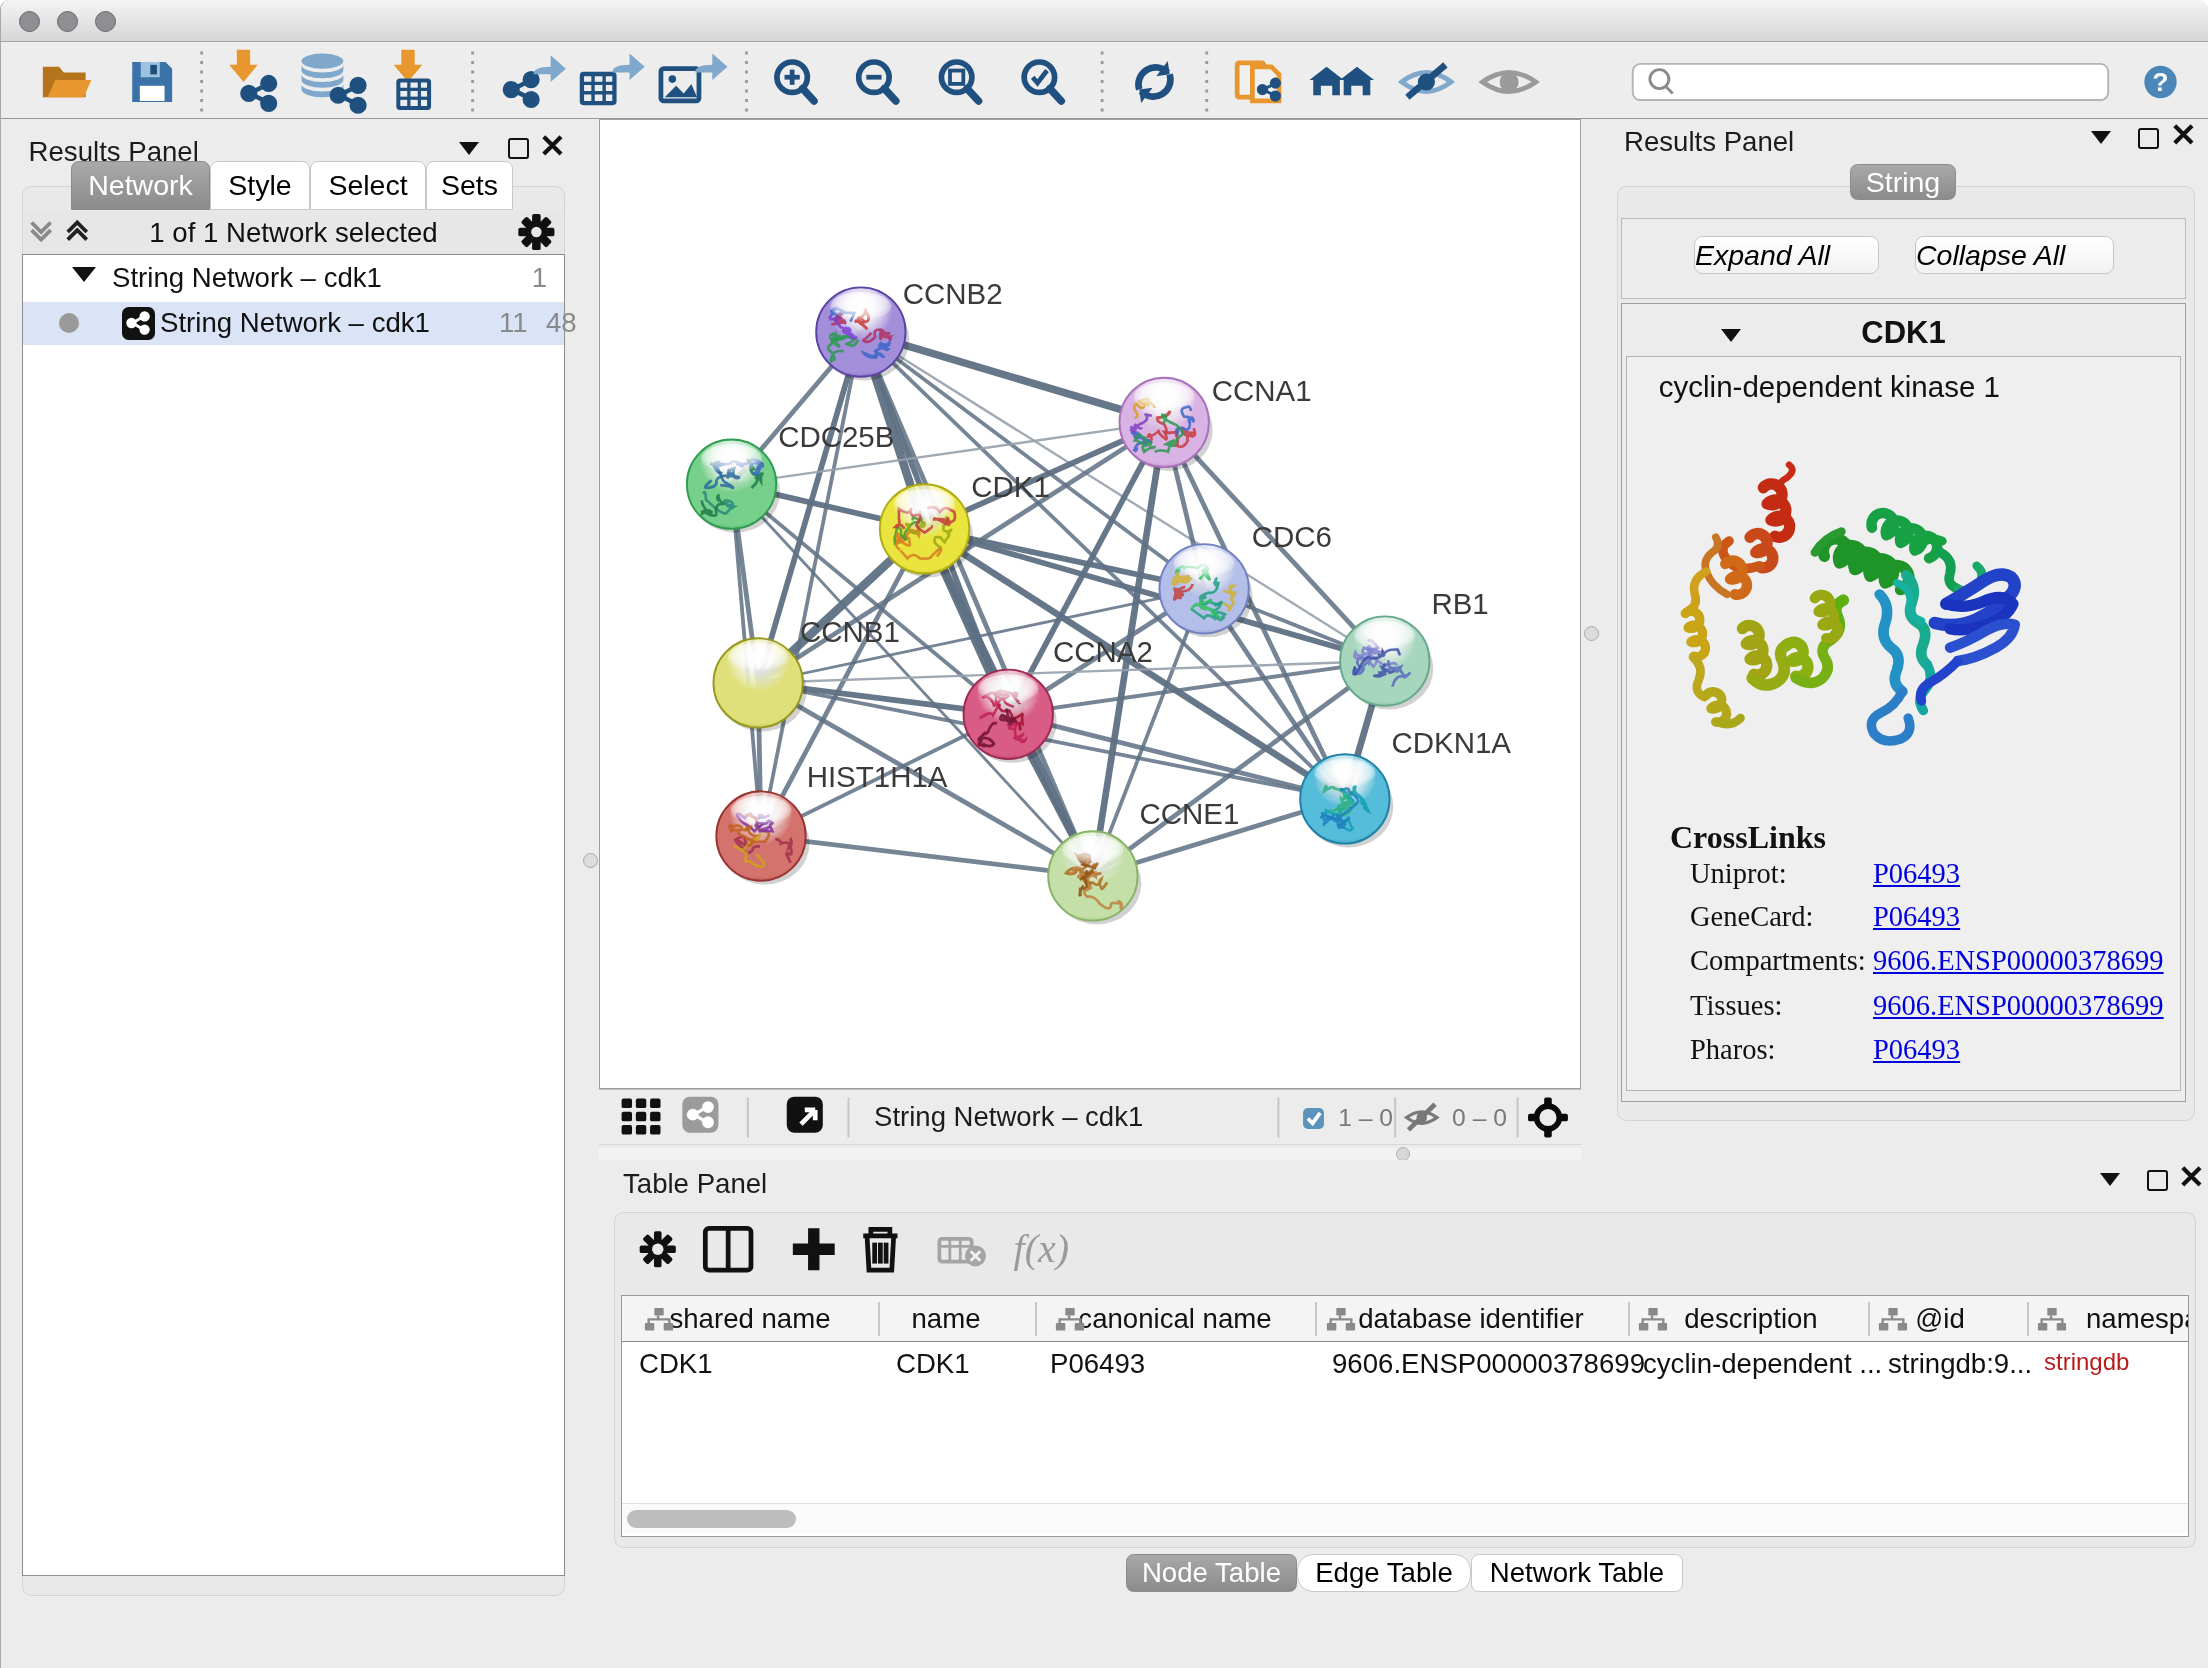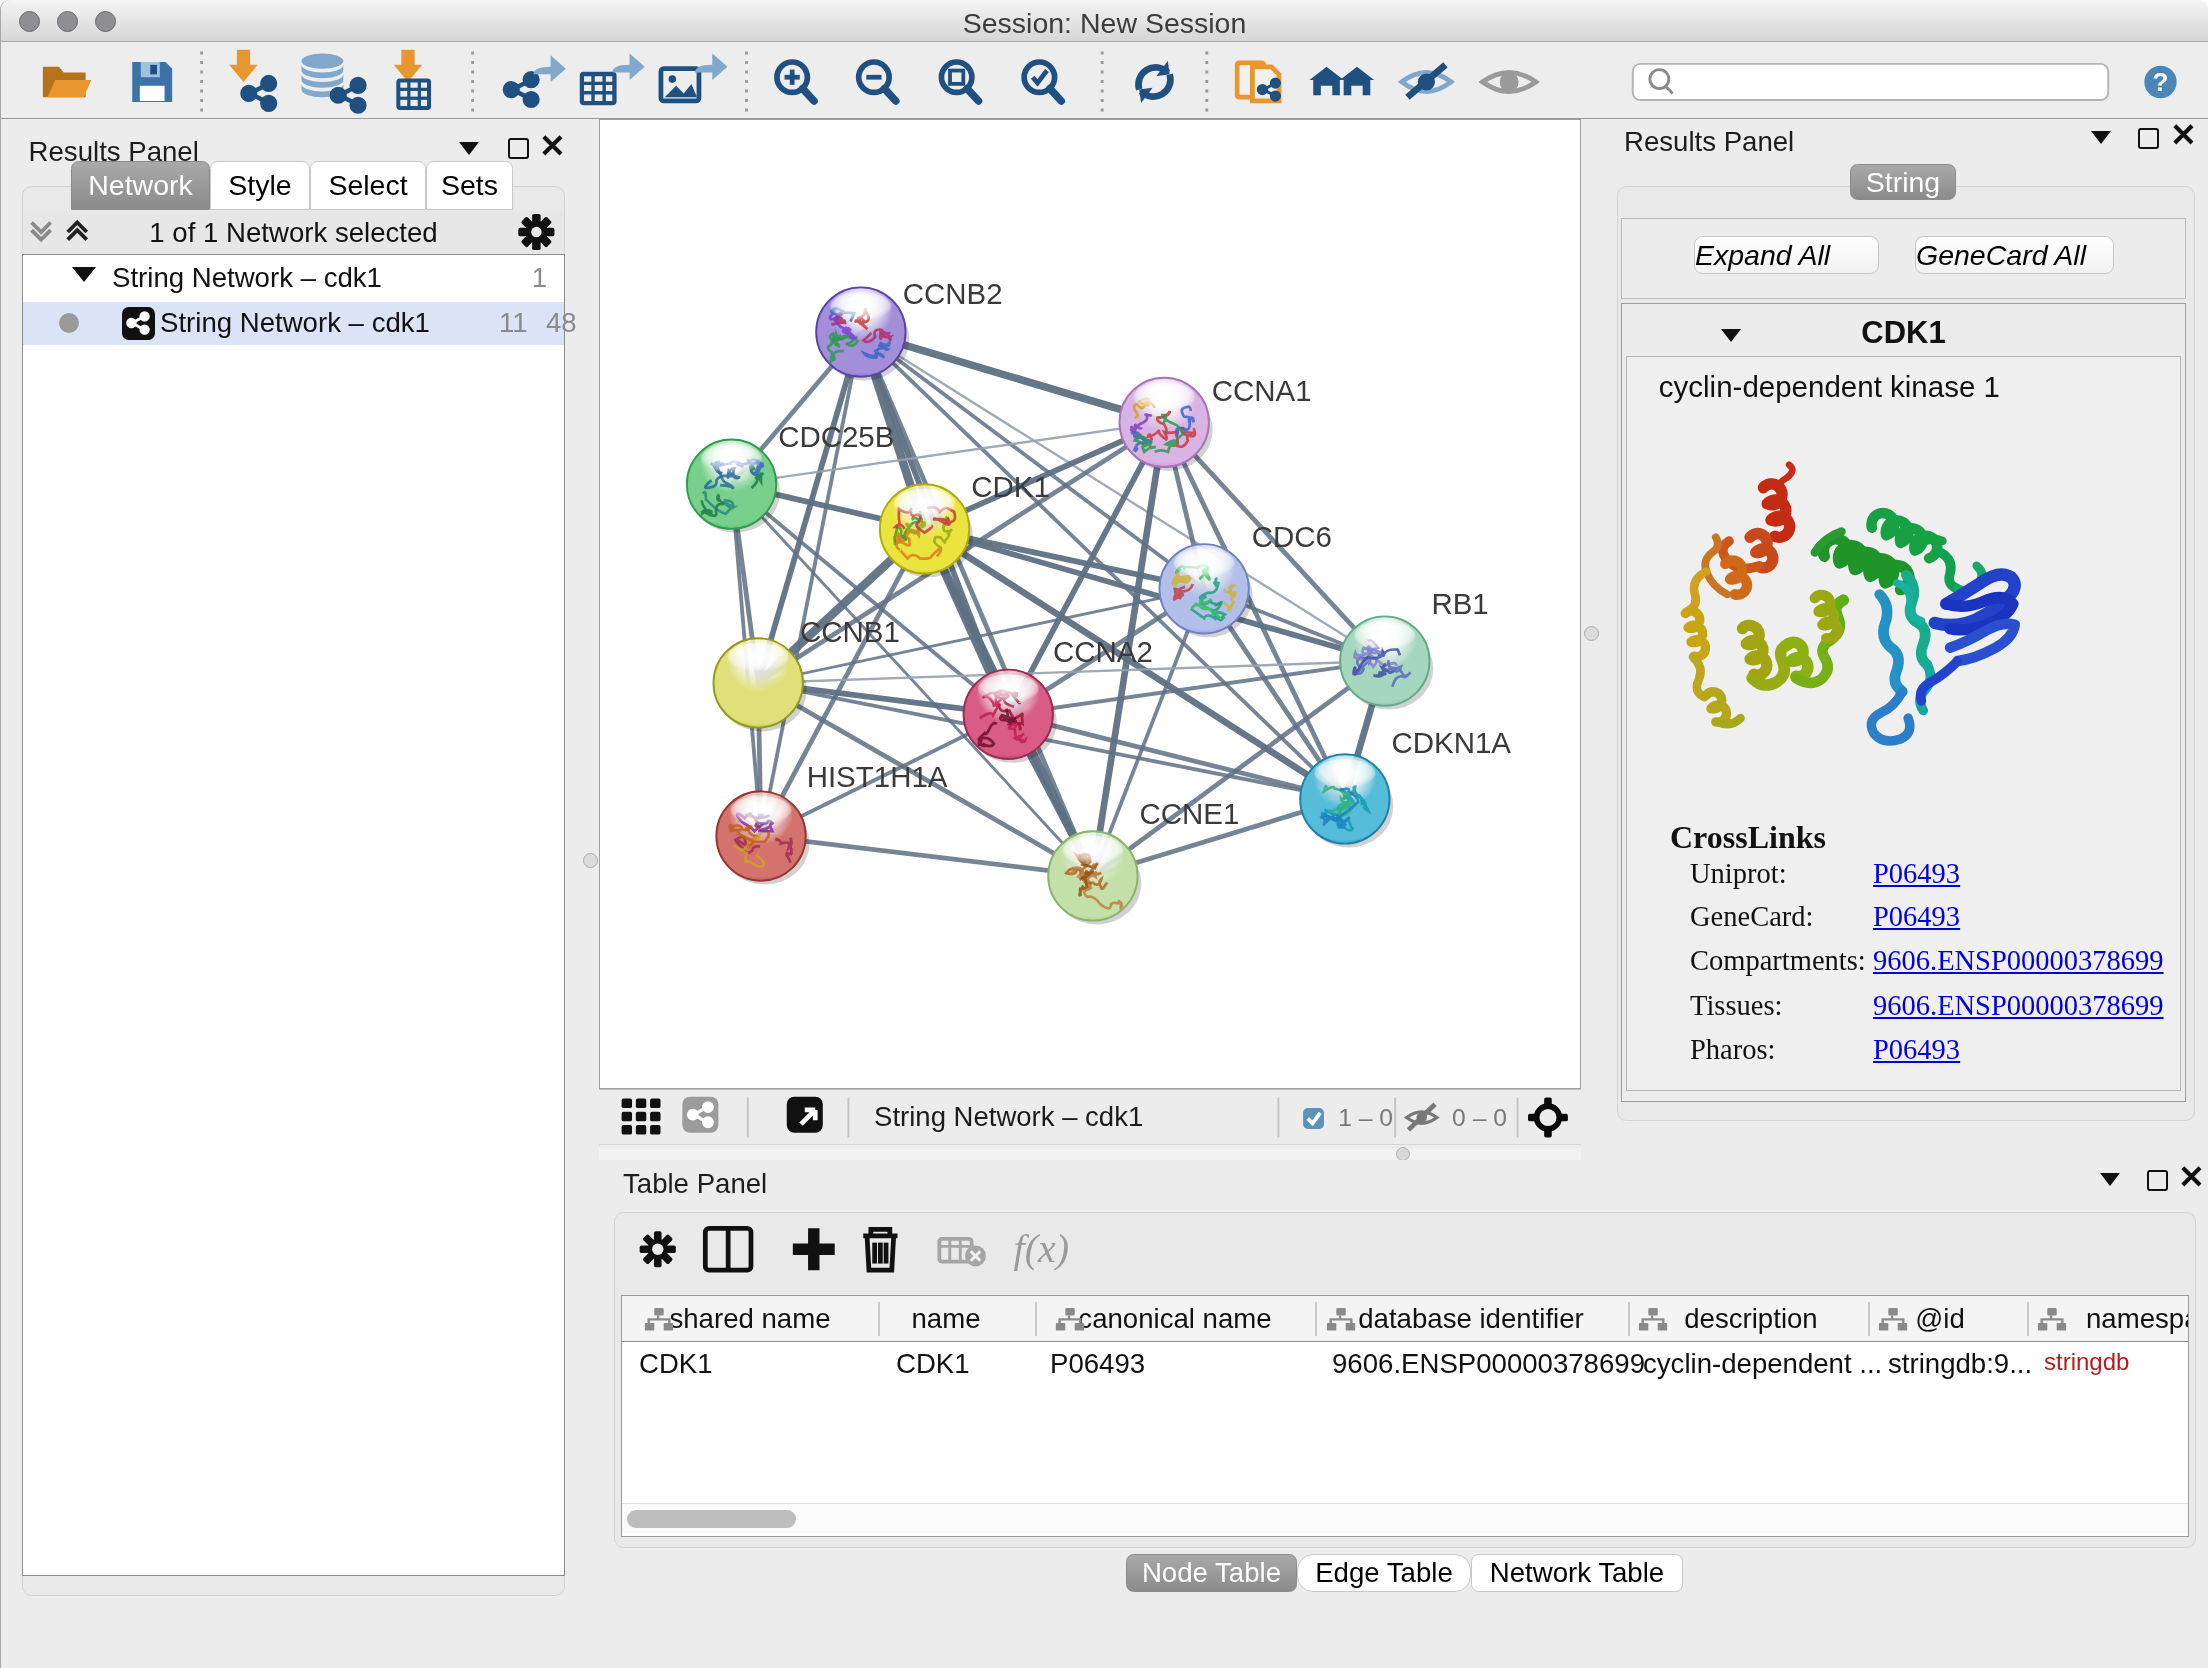--- a/index.html
+++ b/index.html
@@ -12,21 +12,20 @@
 .tab { position:absolute; z-index:5; font-size:28.5px; text-align:center; border:1px solid #c8c8c8; background:#ffffff; color:#000; border-radius:7.6px 7.6px 0 0; }
 .tab.sel { background:linear-gradient(#a9a9a9,#8b8b8b); color:#fff; border-color:#8b8b8b; }
 .btn { position:absolute; background:linear-gradient(#ffffff,#f2f2f2); border:1.9px solid #c6c6c6; border-radius:8.6px; font-size:28.5px; color:#000; text-align:left;font-style:italic; }
 
 </style></head><body>
 <div id="win">
 <div class="abs" style="left:0;top:0;width:100%;height:42px;background:linear-gradient(#f4f4f4,#d6d6d6);border-bottom:1.9px solid #a5a5a5;border-radius:9.5px 9.5px 0 0">
 <div class="abs" style="left:18px;top:10.5px;width:21px;height:21px;border-radius:50%;background:#8e8e93;border:1.4px solid #67676c"></div>
 <div class="abs" style="left:56px;top:10.5px;width:21px;height:21px;border-radius:50%;background:#8e8e93;border:1.4px solid #67676c"></div>
 <div class="abs" style="left:94px;top:10.5px;width:21px;height:21px;border-radius:50%;background:#8e8e93;border:1.4px solid #67676c"></div>
-<div class="abs" style="left:0;top:6.7px;width:100%;text-align:center;font-size:28.5px;font-weight:normal;color:#3c3c3c">Session: New Session</div>
 </div>
 <div class="abs" style="left:0;top:42px;width:100%;height:77px;background:#ededed;border-bottom:1.9px solid #989898"></div>
 <div class="abs" style="left:0;top:42px;width:100%;height:77px">
       <svg width="2208" height="79" viewBox="0 0 2322 83" style="position:absolute;left:0;top:0">
 <line x1="211" y1="10" x2="211" y2="74" stroke="#9a9a9a" stroke-width="3" stroke-dasharray="3 7"></line>
 <line x1="496" y1="10" x2="496" y2="74" stroke="#9a9a9a" stroke-width="3" stroke-dasharray="3 7"></line>
 <line x1="784" y1="10" x2="784" y2="74" stroke="#9a9a9a" stroke-width="3" stroke-dasharray="3 7"></line>
 <line x1="1158" y1="10" x2="1158" y2="74" stroke="#9a9a9a" stroke-width="3" stroke-dasharray="3 7"></line>
 <line x1="1268" y1="10" x2="1268" y2="74" stroke="#9a9a9a" stroke-width="3" stroke-dasharray="3 7"></line>
 <g transform="translate(69,42)">
@@ -507,21 +506,21 @@
 <div class="abs" style="left:1395px;top:1147px;width:14.3px;height:14.3px;border-radius:50%;background:#d8d8d8;border:1px solid #b0b0b0"></div>
 <div class="abs" style="left:1581px;top:119px;width:628px;height:1041px;background:#ececec">
 <div class="abs panel-title" style="left:42px;top:6.7px">Results Panel</div>
 <div class="abs tri" style="left:509px;top:12.4px"></div>
 <div class="abs sq" style="left:556px;top:8.6px"></div>
 <div class="abs" style="left:588px;top:-2.9px;font-size:32px;font-weight:bold;color:#111">✕</div>
 <div class="tab sel" style="left:268px;top:45px;width:106px;height:36px;line-height:34px;border-radius:7.6px">String</div>
 <div class="panelbox" style="left:35px;top:67px;width:578px;height:935px"></div>
 <div class="abs" style="left:39px;top:99px;width:565px;height:81px;border:1.9px solid #b9b9b9;background:#ececec"></div>
 <div class="btn" style="left:112px;top:117px;width:185px;height:38px;line-height:36px">Expand All</div>
-<div class="btn" style="left:333px;top:117px;width:199px;height:38px;line-height:36px">GeneCard All</div>
+<div class="btn" style="left:333px;top:117px;width:199px;height:38px;line-height:36px">Collapse All</div>
 <div class="abs" style="left:39px;top:184px;width:565px;height:799px;border:1.9px solid #9e9e9e;background:#ececec">
 <div class="abs tri" style="left:99px;top:25px;border-top-color:#111"></div>
 <div class="abs" style="left:0;top:11.4px;width:100%;text-align:center;font-size:31px;font-weight:bold;color:#111">CDK1</div>
 <div class="abs" style="left:3.8px;top:52px;width:555px;height:735px;border:1.9px solid #b4b4b4;background:#efefef">
 <div class="abs" style="left:32px;top:13.3px;font-size:29.5px;color:#111">cyclin-dependent kinase 1</div>
 </div>
 <div class="abs" style="left:0;top:0;width:100%;font-family:'Liberation Serif',serif">
 <div class="abs" style="left:48px;top:515px;font-size:32px;font-weight:bold;color:#111">CrossLinks</div>
 <div class="abs" style="left:68px;top:554px;font-size:28.5px;color:#111">Uniprot:</div>
 <div class="abs" style="left:251px;top:554px;font-size:28.5px;color:#0000dd;text-decoration:underline">P06493</div>

